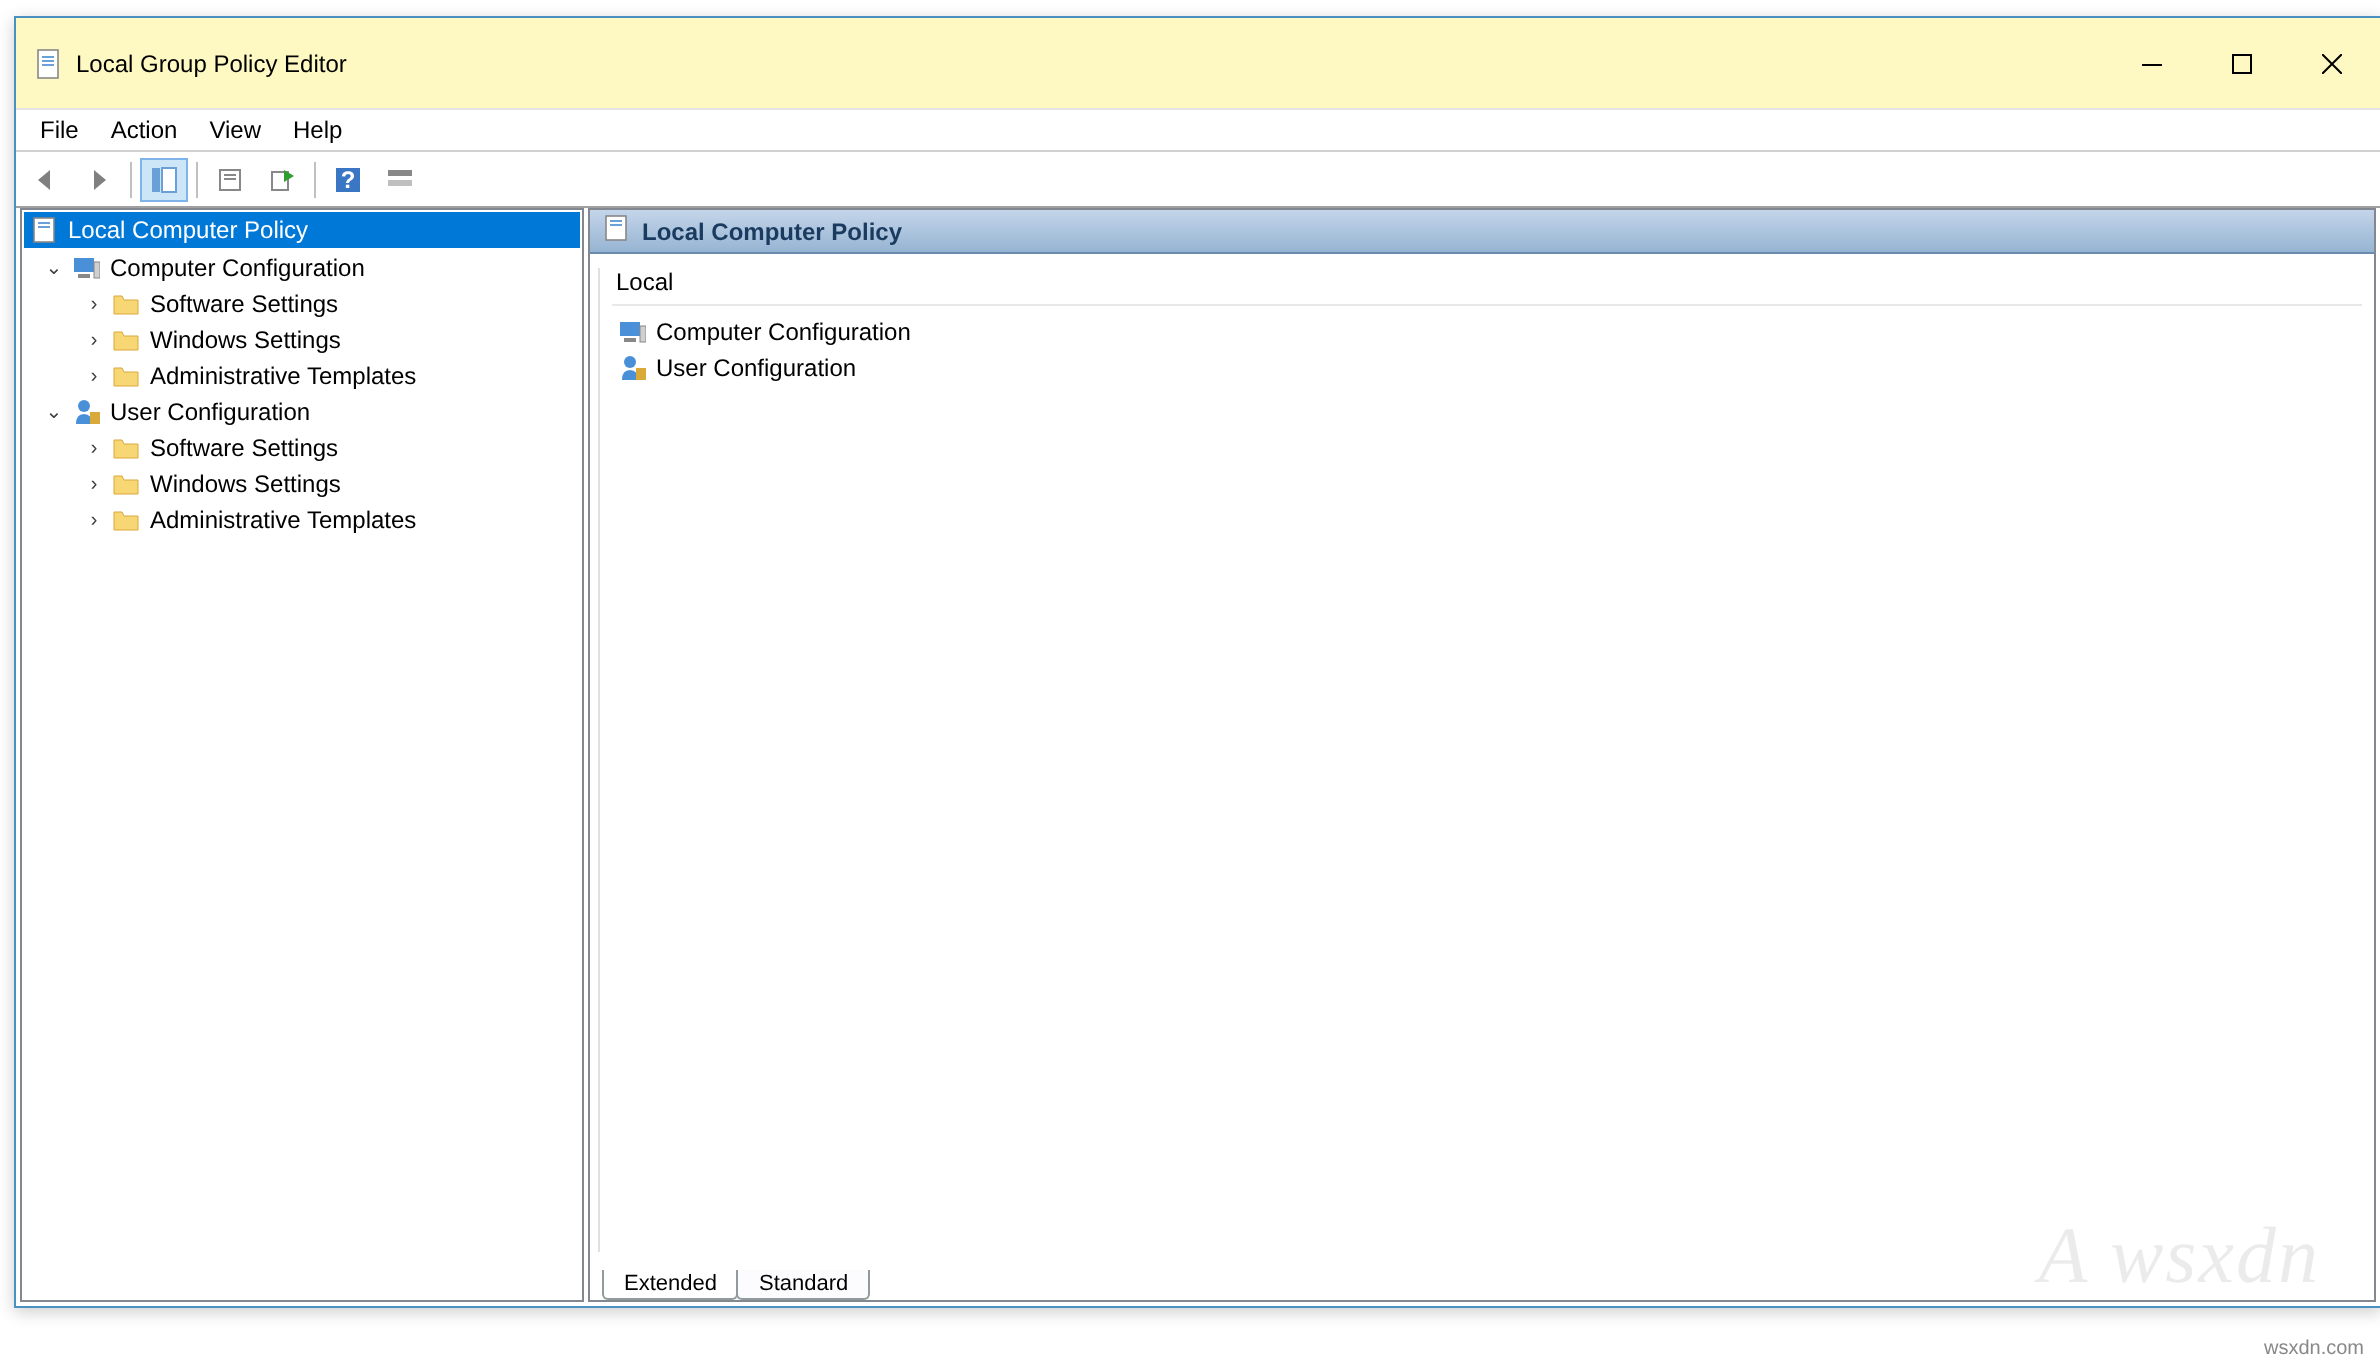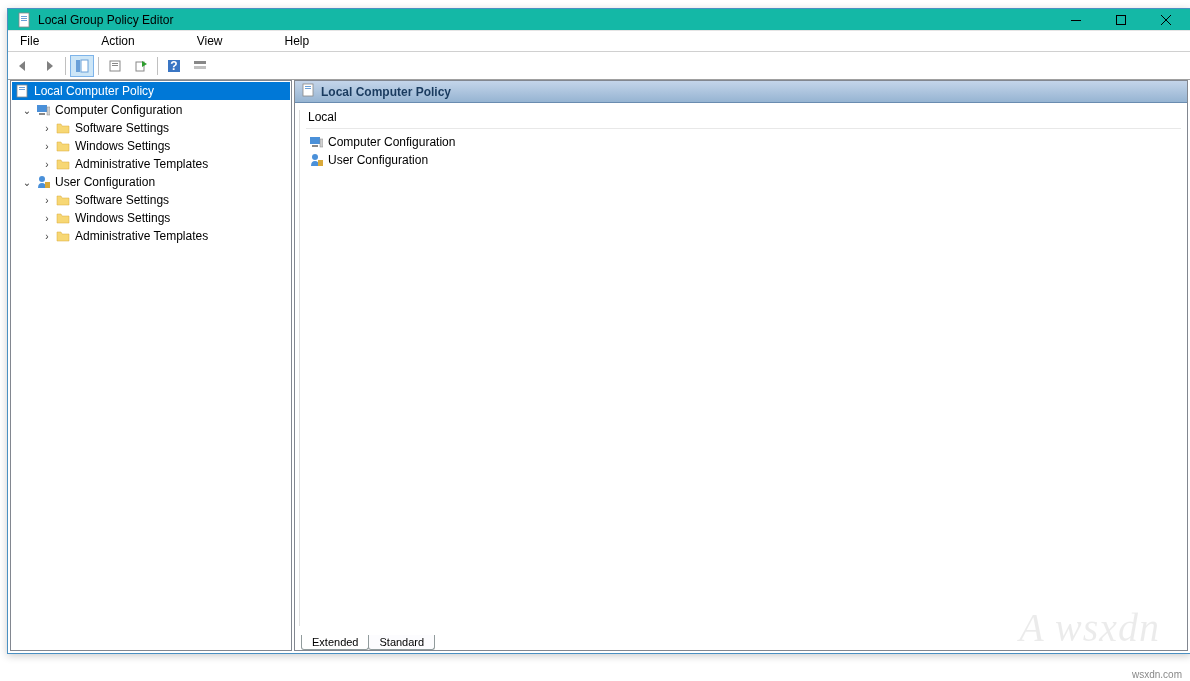--- a/index.html
+++ b/index.html
@@ -1,22 +1,22 @@
 <!DOCTYPE html>
 <html><head>
 <meta charset="utf-8">
 <style>
 * { box-sizing: border-box; margin: 0; padding: 0; font-family: "Segoe UI", Tahoma, sans-serif; font-size: 12px; }
 body { background: #fff; width: 1190px; height: 681px; overflow: hidden; position: relative; }
 .window { position: absolute; top: 8px; left: 7px; width: 1184px; height: 646px; border: 1px solid #4a90c2; background: #fff; display: flex; flex-direction: column; box-shadow: 0 2px 8px rgba(0,0,0,0.2); }
-.titlebar { height: 22px; display: flex; align-items: center; padding: 0 2px 0 8px; background: #14b8a6; border-bottom: 1px solid #e5e5e5; }
+.titlebar { height: 46px; display: flex; align-items: center; padding: 0 2px 0 8px; background: #fef9c3; border-bottom: 1px solid #e5e5e5; }
 .titlebar .app-icon { width: 16px; height: 16px; margin-right: 6px; display: inline-flex; align-items: center; justify-content: center; }
 .titlebar .title-text { flex: 1; color: #000; }
 .win-btn { width: 45px; height: 29px; display: flex; align-items: center; justify-content: center; color: #000; }
-.menubar { height: 21px; display: flex; align-items: center; padding: 0 4px; border-bottom: 1px solid #d0d0d0; gap: 46px; }
+.menubar { height: 21px; display: flex; align-items: center; padding: 0 4px; border-bottom: 1px solid #d0d0d0; }
 .menubar .menu-item { padding: 2px 8px; color: #000; }
 .toolbar { height: 28px; display: flex; align-items: center; padding: 0 2px; border-bottom: 1px solid #a0a0a0; gap: 0; }
 .tool-btn { width: 24px; height: 22px; display: flex; align-items: center; justify-content: center; border: 1px solid transparent; margin: 0 1px; }
 .tool-btn.active { border-color: #7eb4ea; background: #cde6f7; }
 .tool-sep { width: 1px; height: 18px; background: #c0c0c0; margin: 0 3px; }
 .body-area { flex: 1; display: flex; min-height: 0; }
 .tree-pane { width: 282px; border: 1px solid #828790; margin: 0 2px 2px 2px; background: #fff; overflow: auto; }
 .tree-root-sel { background: #0078d7; color: #fff; display: flex; align-items: center; padding: 1px 2px; margin: 1px; }
 .tree-root-sel .doc-icon { margin-right: 4px; }
 .tree-node { display: flex; align-items: center; padding: 1px 0; color: #000; white-space: nowrap; }

